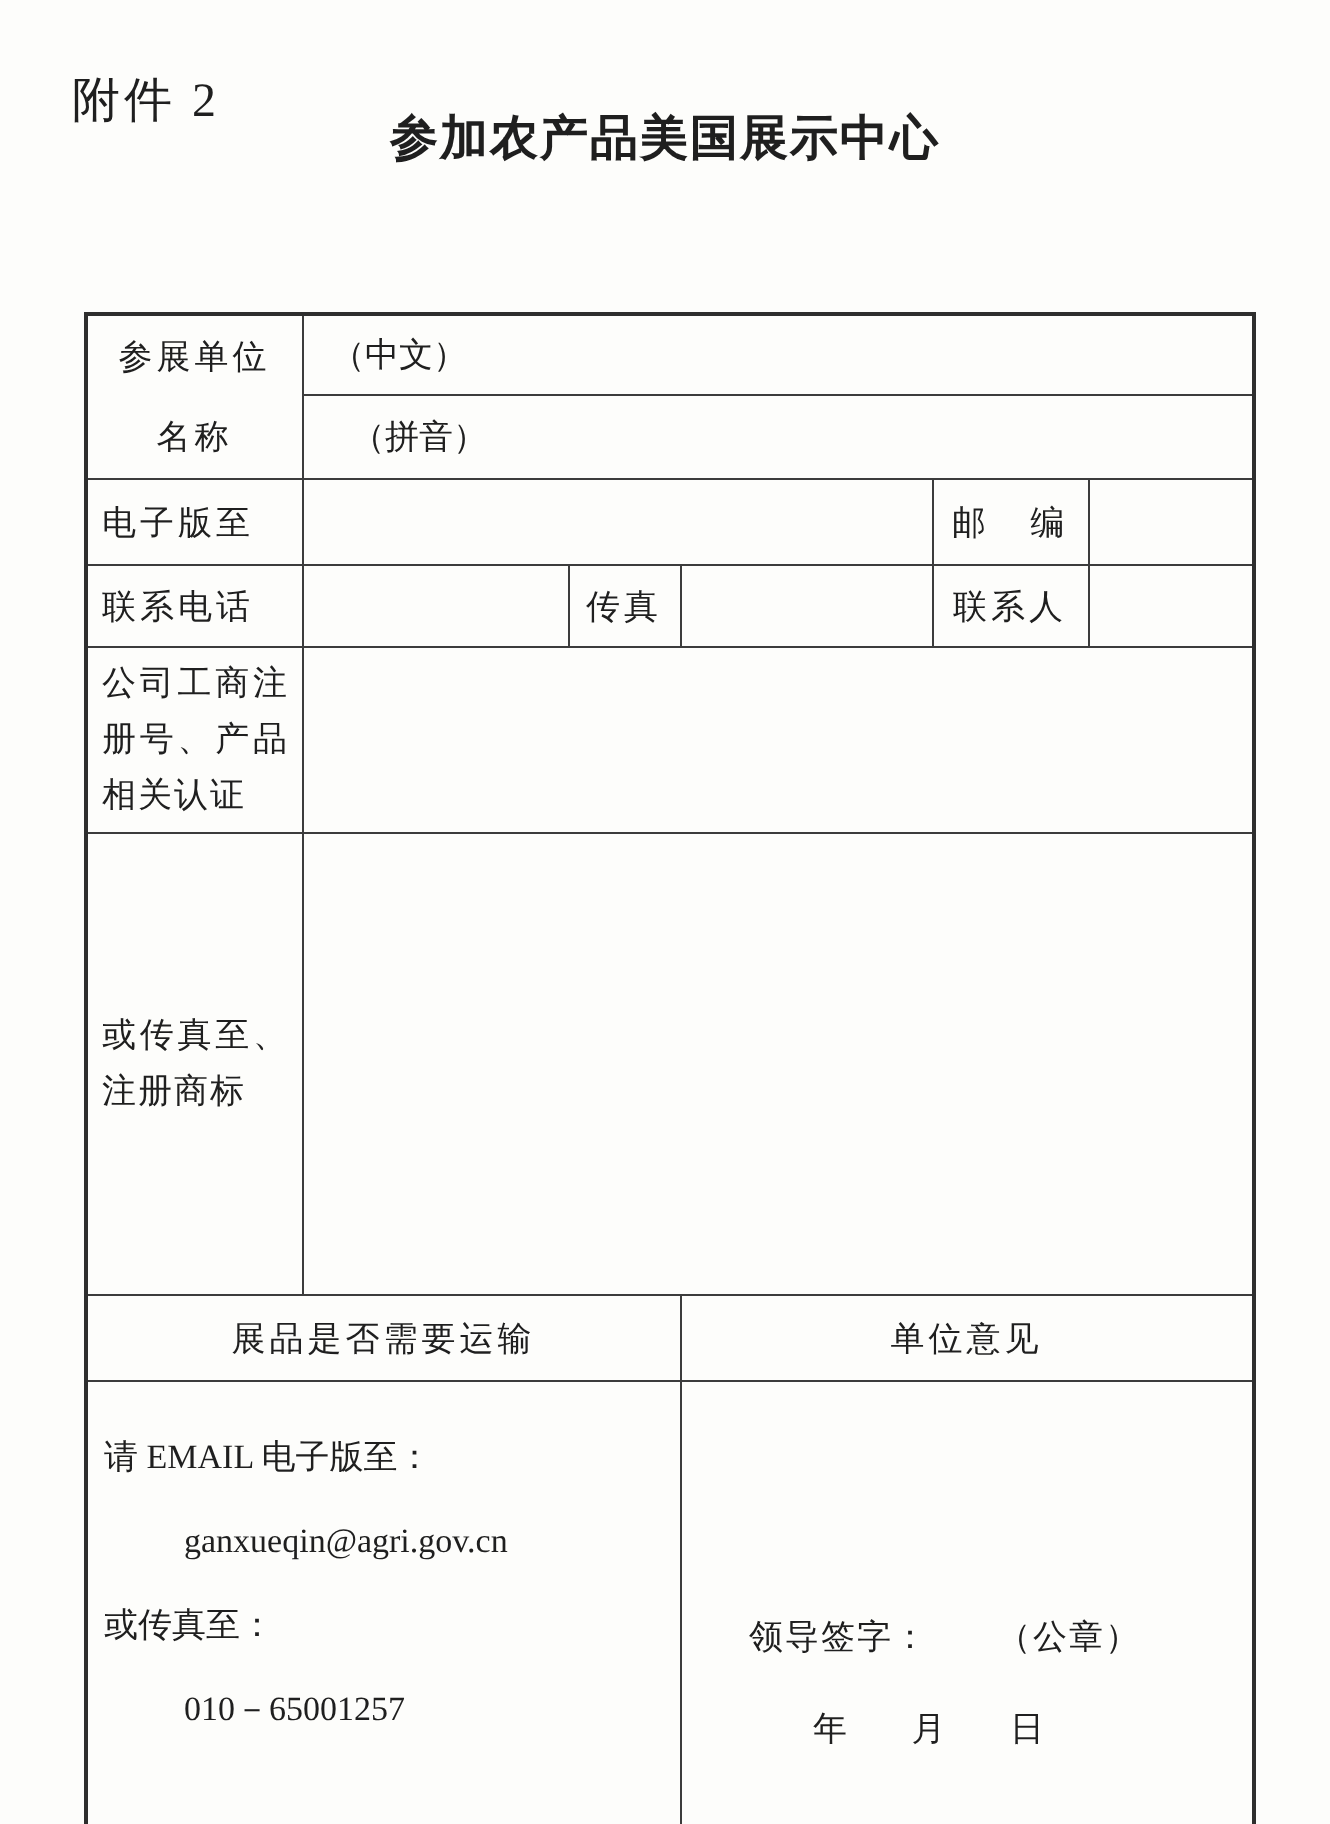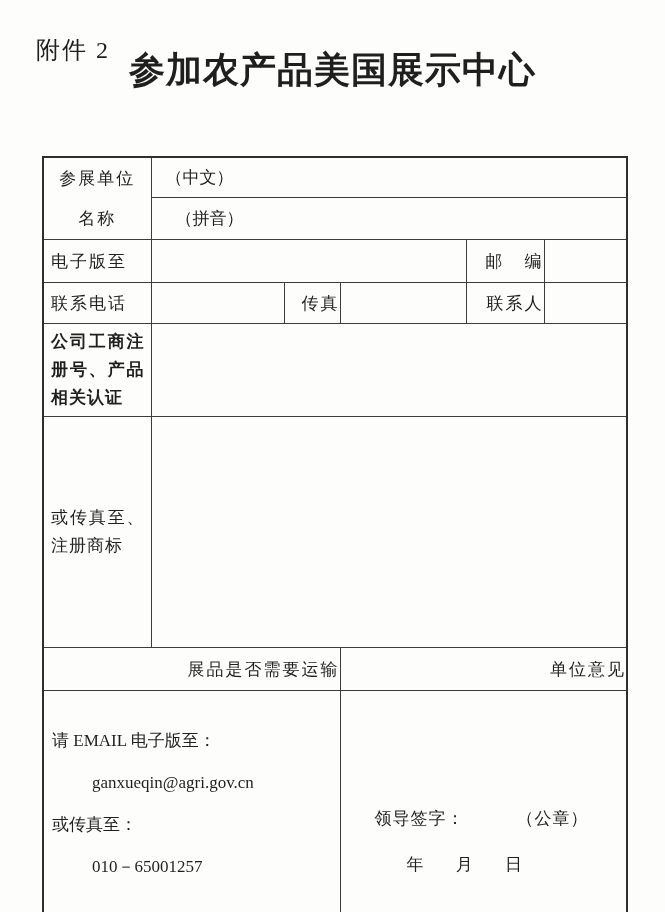--- a/index.html
+++ b/index.html
@@ -19,21 +19,21 @@
     top: 34px;
     font-size: 24px;
     letter-spacing: 2px;
   }
   .title {
     position: absolute;
     top: 50px;
     left: 0;
     width: 100%;
     text-align: center;
-    font-size: 36px;
+    font-size: 24px;
     font-weight: 700;
     line-height: 40px;
     letter-spacing: 1px;
   }
   table.form {
     position: absolute;
     left: 42px;
     top: 156px;
     width: 584px;
     border-collapse: collapse;
@@ -44,57 +44,57 @@
   td {
     border: 1px solid #3c3c3c;
     vertical-align: middle;
     padding: 0;
     overflow: hidden;
   }
   tr.r1 td { height: 39px; margin-top: 44px; }
   tr.r2 td { height: 41px; padding-left: 24px; }
   tr.r3 td { height: 42px; }
   tr.r4 td { height: 40px; }
-  tr.r5 td { height: 92px; font-weight: bold; }
+  tr.r5 td { height: 92px; }
   tr.r6 td { height: 230px; }
   tr.r7 td { height: 42px; }
   tr.r8 td { height: 207px; }
 
   td.label {
     padding-left: 7px;
     padding-right: 6px;
     letter-spacing: 2px;
   }
   td.label2 { text-align: center; letter-spacing: 2px; }
   td.label2 div { line-height: 40px; }
   td.justify-label {
     padding-left: 7px;
     padding-right: 6px;
     text-align: justify;
     letter-spacing: 1px;
     line-height: 28px;
   }
   td.paren-cell { padding-left: 14px; }
   td.spaced { word-spacing: 14px; }
-  td.center-text { text-align: right; letter-spacing: 2px; }
+  td.center-text { text-align: center; letter-spacing: 2px; }
 
   td.submission-cell {
     vertical-align: top;
     padding: 26px 4px 0 8px;
     line-height: 24px;
   }
-  .submission-line { margin-bottom: 18px; margin-top: 12px; }
+  .submission-line { margin-bottom: 18px; }
   .submission-indent { margin-left: 40px; }
 
   td.approval-cell {
     vertical-align: top;
     padding: 116px 4px 0 34px;
     line-height: 24px;
   }
-  .sign-line { display: flex; gap: 52px; letter-spacing: 1px; text-align: right; }
+  .sign-line { display: flex; gap: 34px; letter-spacing: 1px; text-align: right; }
   .date-line {
     margin-top: 22px;
     margin-left: 32px;
     word-spacing: 26px;
     letter-spacing: 1px;
   }
 </style>
 </head>
 <body>
 

